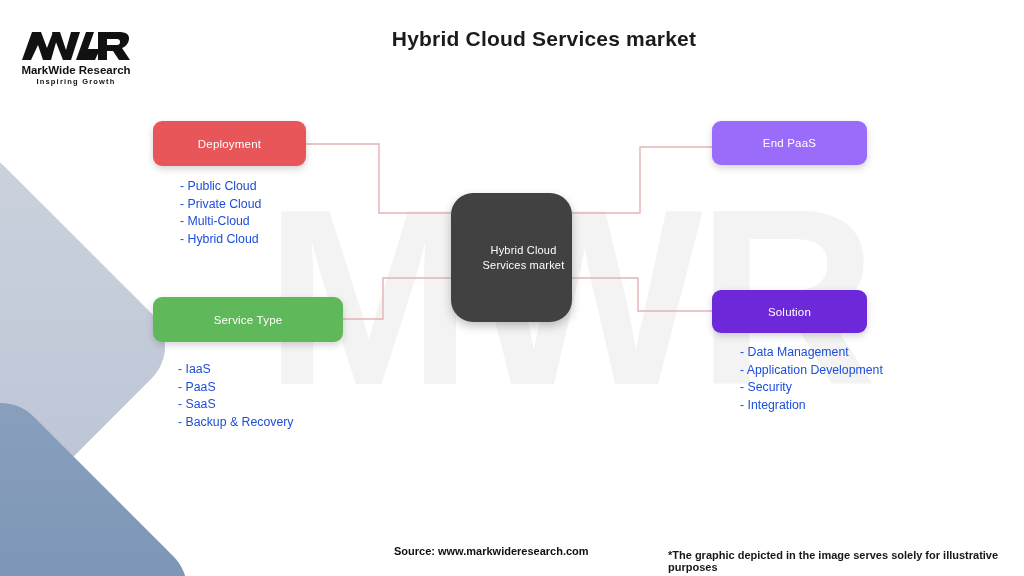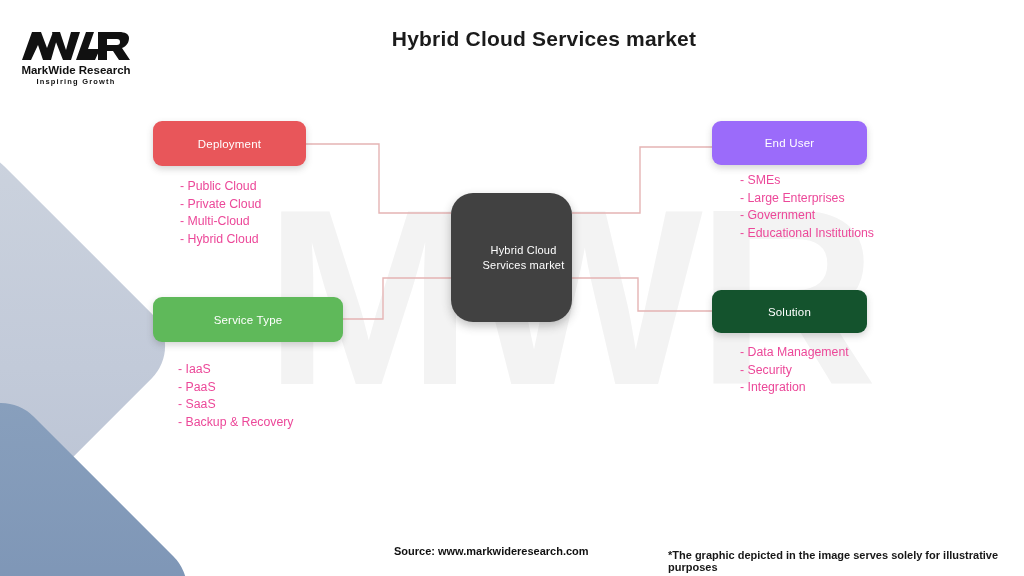--- a/index.html
+++ b/index.html
@@ -107,39 +107,39 @@
   .node-servicetype {
     left: 153px; top: 297px; width: 190px; height: 45px;
     background: #5fb95a;
   }
   .node-enduser {
     left: 712px; top: 121px; width: 155px; height: 44px;
     background: #9b6bfa;
   }
   .node-solution {
     left: 712px; top: 290px; width: 155px; height: 43px;
-    background: #14532d;
+    background: #6d28d9;
   }
   .node-center {
     left: 451px; top: 193px; width: 121px; height: 129px;
     background: #414141;
     border-radius: 22px;
     flex-direction: column;
     line-height: 1.35;
     font-size: 11px;
     box-shadow: 0 4px 10px rgba(50,50,50,0.3);
   }
   .node-center span { display: block; padding-left: 24px; }
 
   
   .bullets {
     position: absolute;
     z-index: 3;
     font-size: 12.3px;
-    color: #ec4899;
+    color: #1d4ed8;
     line-height: 17.5px;
   }
   .bullets div { white-space: nowrap; }
   .bullets-deployment { left: 180px; top: 178px; }
   .bullets-servicetype { left: 178px; top: 361px; }
   .bullets-enduser   { left: 740px; top: 172px; }
   .bullets-solution  { left: 740px; top: 344px; }
 
   
   .footer-source {
@@ -220,34 +220,29 @@
     <span>Service Type</span>
   </div>
   <div class="bullets bullets-servicetype">
     <div>- IaaS</div>
     <div>- PaaS</div>
     <div>- SaaS</div>
     <div>- Backup &amp; Recovery</div>
   </div>
 
   <div class="node node-enduser">
-    <span>End User</span>
-  </div>
-  <div class="bullets bullets-enduser">
-    <div>- SMEs</div>
-    <div>- Large Enterprises</div>
-    <div>- Government</div>
-    <div>- Educational Institutions</div>
+    <span>End PaaS</span>
   </div>
 
   <div class="node node-solution">
     <span>Solution</span>
   </div>
   <div class="bullets bullets-solution">
     <div>- Data Management</div>
+    <div>- Application Development</div>
     <div>- Security</div>
     <div>- Integration</div>
   </div>
 
   <div class="footer-source">Source: www.markwideresearch.com</div>
   <div class="footer-note">*The graphic depicted in the image serves solely for illustrative purposes</div>
 
 </div>
 
 </body></html>

